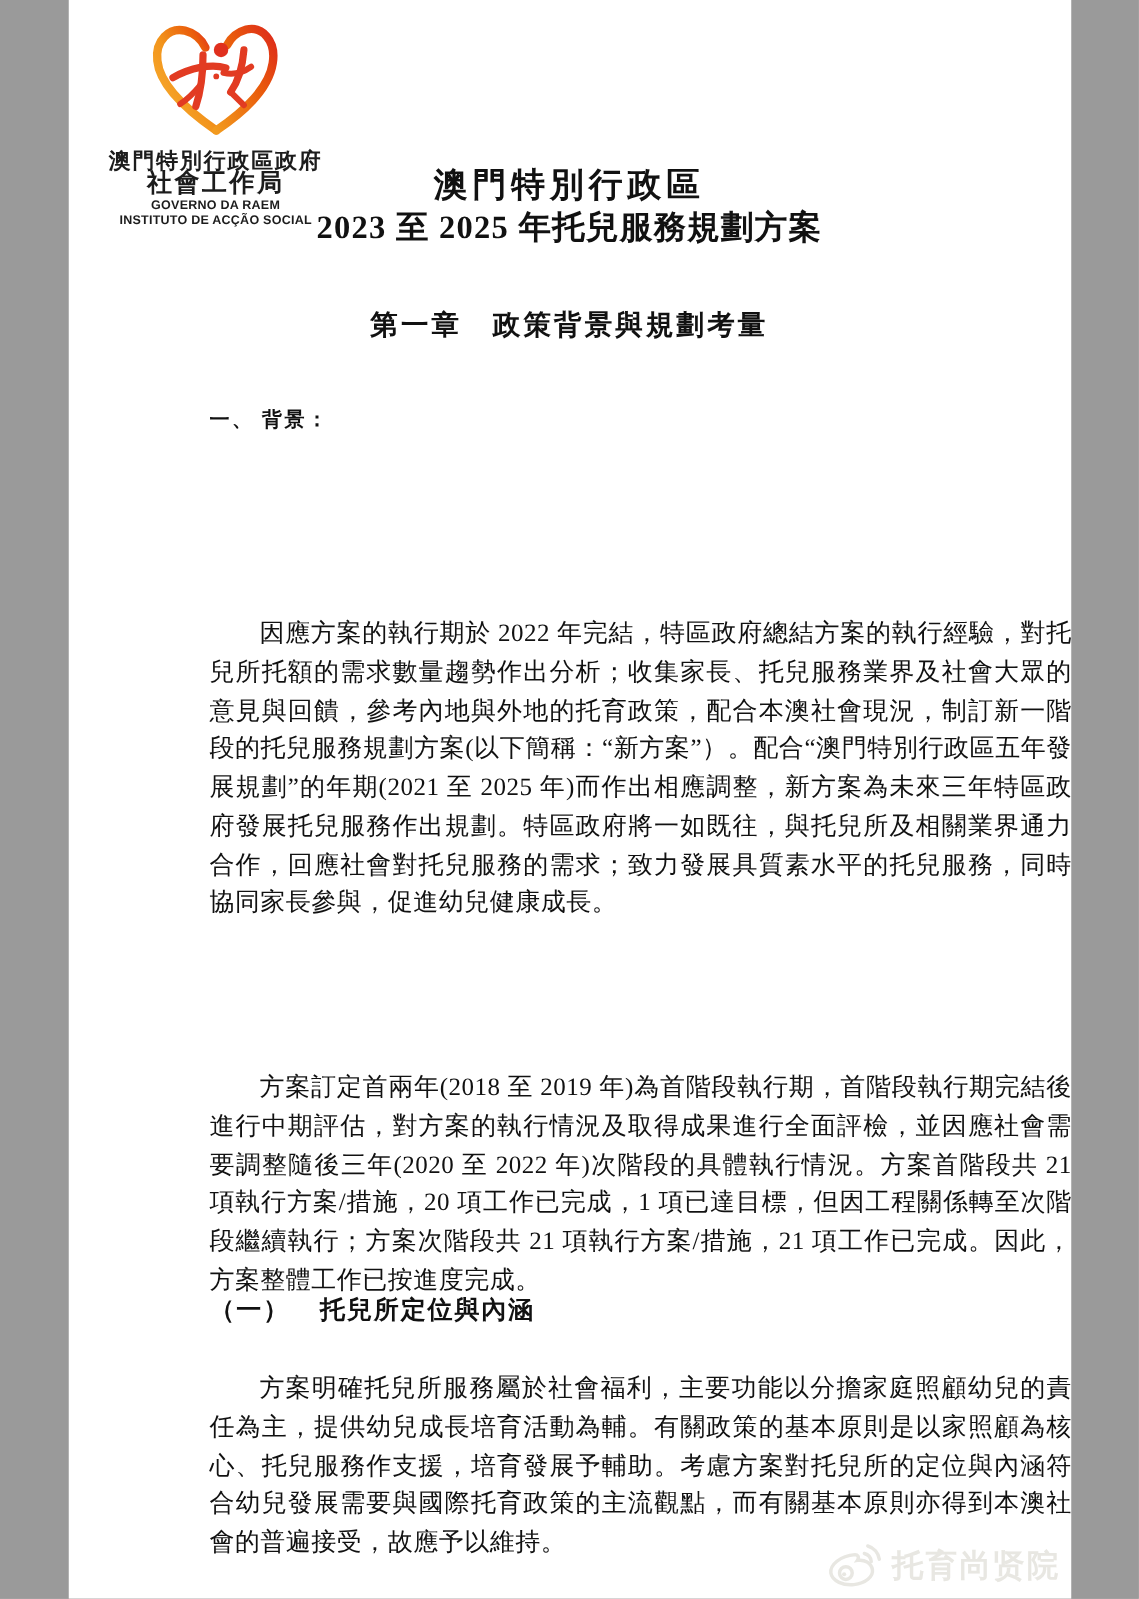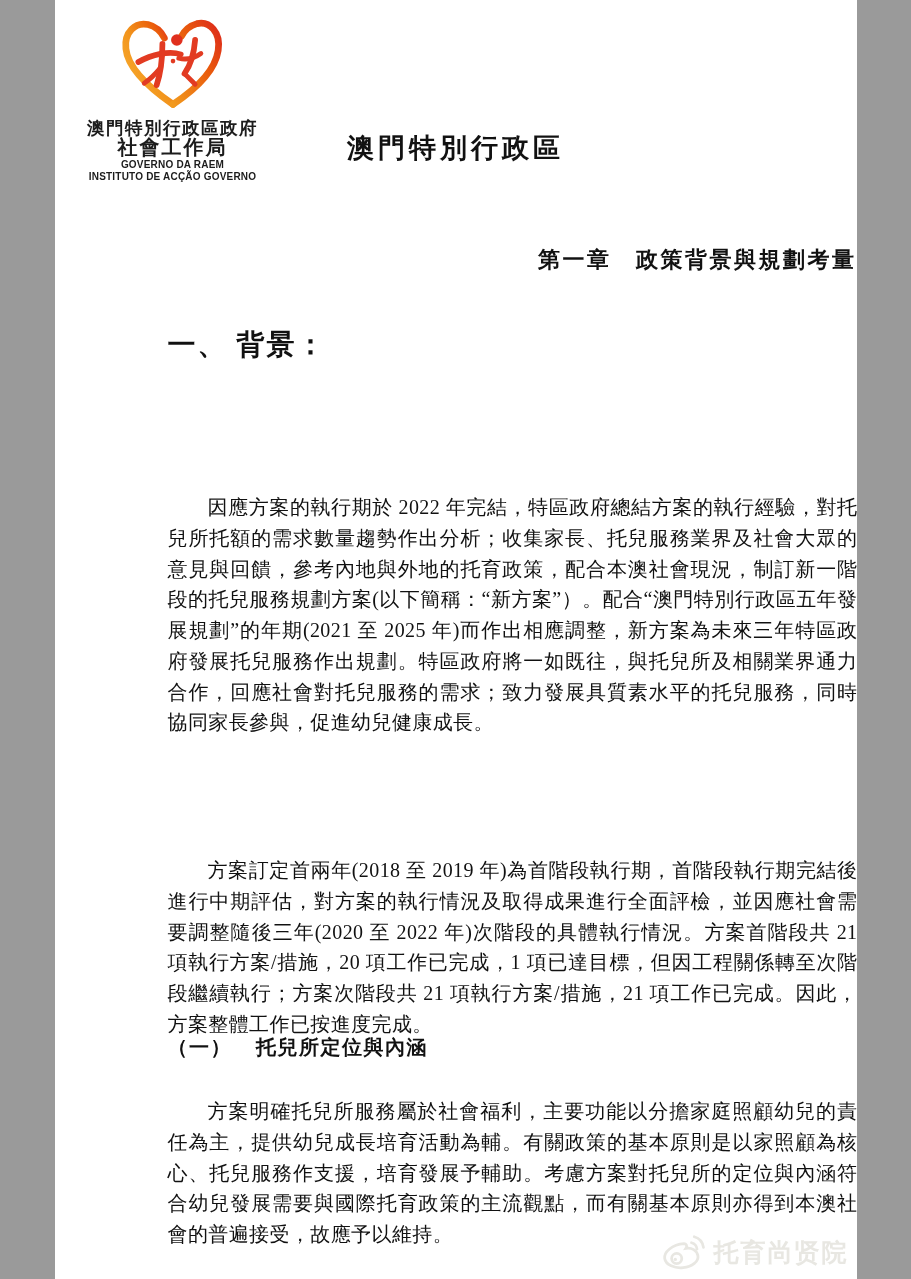--- a/index.html
+++ b/index.html
@@ -28,26 +28,26 @@
   .title-line1{
     position:absolute;left:0;right:0;top:130px;
     text-align:center;font-size:27px;font-weight:bold;letter-spacing:4px;
   }
   .title-line2{
     position:absolute;left:0;right:0;top:164px;
     text-align:center;font-size:26px;font-weight:bold;letter-spacing:1px;
   }
   .chapter-title{
     position:absolute;left:0;right:0;top:245px;
-    text-align:right;font-size:22px;font-weight:bold;letter-spacing:2.5px;
+    text-align:center;font-size:22px;font-weight:bold;letter-spacing:2.5px;
   }
   
   .sec-heading{
     position:absolute;left:113px;width:690px;
-    font-size:28px;font-weight:bold;letter-spacing:2px;
+    font-size:16px;font-weight:bold;letter-spacing:2px;
   }
   .sub-heading{
     position:absolute;left:113px;width:690px;
     font-size:20px;font-weight:bold;letter-spacing:1.5px;
   }
   .sub-heading .sub-title{margin-left:24px;}
   .para{
     position:absolute;left:113px;width:690px;
     font-size:20px;line-height:30.75px;letter-spacing:.4px;
     text-align:justify;text-indent:2em;
@@ -101,24 +101,25 @@
         <path d="M83 27 C 82 40, 79 52, 72 62" stroke-width="6"></path>
         <path d="M66 46 C 74 48, 82 46, 89 41" stroke-width="5"></path>
         <path d="M72 62 L 83 73" stroke-width="5"></path>
       </g>
       <circle cx="64" cy="27" r="6" fill="#e0301e"></circle>
       <circle cx="60" cy="49" r="2.4" fill="#e23b22"></circle>
     </svg>
     <div class="org-zh1">澳門特別行政區政府</div>
     <div class="org-zh2">社會工作局</div>
     <div class="org-pt1">GOVERNO DA RAEM</div>
-    <div class="org-pt2">INSTITUTO DE ACÇÃO GOVERNO</div>
+    <div class="org-pt2">INSTITUTO DE ACÇÃO SOCIAL</div>
   </div>
 
   <div class="title-line1">澳門特別行政區</div>
+  <div class="title-line2">2023 至 2025 年托兒服務規劃方案</div>
   <div class="chapter-title">第一章　政策背景與規劃考量</div>
 
   <div class="sec-heading pos-h1">一、 背景：</div>
   <p class="para pos-p2">因應方案的執行期於 2022 年完結，特區政府總結方案的執行經驗，對托兒所托額的需求數量趨勢作出分析；收集家長、托兒服務業界及社會大眾的意見與回饋，參考內地與外地的托育政策，配合本澳社會現況，制訂新一階段的托兒服務規劃方案(以下簡稱：“新方案”）。配合“澳門特別行政區五年發展規劃”的年期(2021 至 2025 年)而作出相應調整，新方案為未來三年特區政府發展托兒服務作出規劃。特區政府將一如既往，與托兒所及相關業界通力合作，回應社會對托兒服務的需求；致力發展具質素水平的托兒服務，同時協同家長參與，促進幼兒健康成長。</p>
 
   <p class="para pos-p3">方案訂定首兩年(2018 至 2019 年)為首階段執行期，首階段執行期完結後進行中期評估，對方案的執行情況及取得成果進行全面評檢，並因應社會需要調整隨後三年(2020 至 2022 年)次階段的具體執行情況。方案首階段共 21 項執行方案/措施，20 項工作已完成，1 項已達目標，但因工程關係轉至次階段繼續執行；方案次階段共 21 項執行方案/措施，21 項工作已完成。因此，方案整體工作已按進度完成。</p>
 
   <div class="sub-heading pos-h3">
     <span class="sub-number">（一）</span><span class="sub-title">托兒所定位與內涵</span>
   </div>

